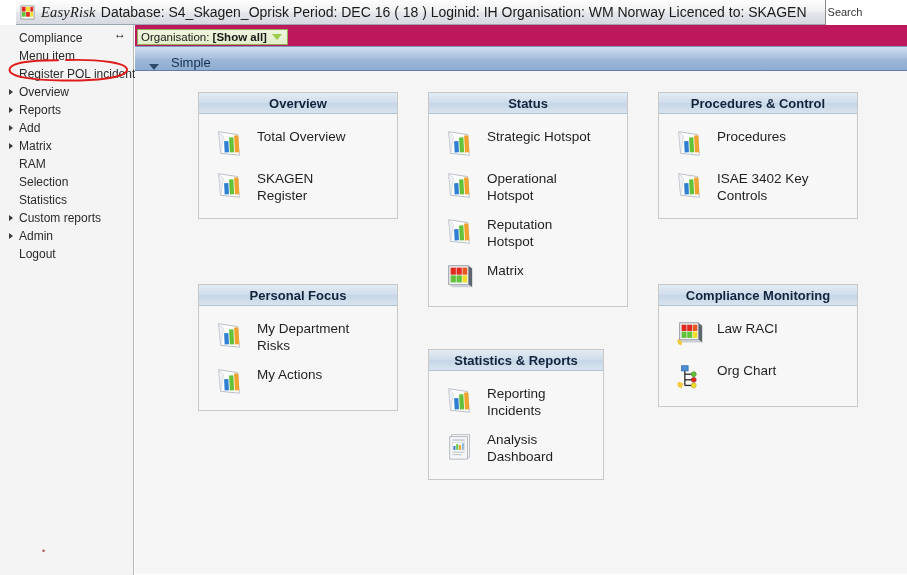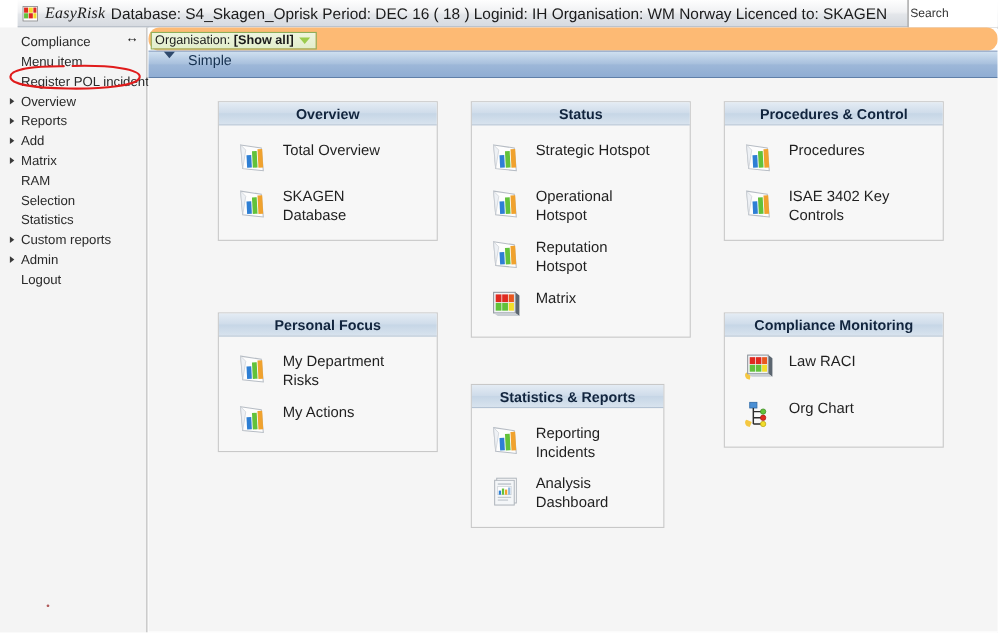--- a/index.html
+++ b/index.html
@@ -120,24 +120,23 @@
   
   .content {
     position: absolute;
     left: 135px; top: 25px;
     width: 772px; height: 550px;
     background: #ffffff;
   }
   .tabstrip {
     position: relative;
     height: 21px;
-    background: #fdba74;
+    background: #be185d;
     padding-left: 2px;
     padding-top: 4px;
-    border-radius: 10px;
   }
   .org-tab {
     display: inline-block;
     position: relative;
     height: 16px;
     background: linear-gradient(to bottom, #eef5df 0%, #e2eecb 100%);
     border: 1px solid #8fae5a;
     font-size: 11.5px;
     color: #1a1a1a;
     line-height: 14px;
@@ -153,21 +152,21 @@
     border-left: 5px solid transparent;
     border-right: 5px solid transparent;
     border-top: 6px solid #9ccc4d;
   }
   .simplebar {
     position: relative;
     height: 25px;
     background: linear-gradient(to bottom, #cfe0f0 0%, #a8c0dd 48%, #9db7d8 52%, #8fadd3 100%);
     border-top: 1px solid #7e98bd;
     border-bottom: 1px solid #5f7fa8;
-    display: flex; align-items: flex-start;
+    display: flex; align-items: flex-end;
   }
   .simplebar .tri {
     margin-left: 14px;
     width: 0; height: 0;
     border-left: 5px solid transparent;
     border-right: 5px solid transparent;
     border-top: 6px solid #2f4a6d;
   }
   .simplebar .lbl {
     margin-left: 12px;
@@ -332,21 +331,21 @@
           <div class="tile">
             <svg class="ico" viewBox="0 0 32 32">
               <path d="M4 4 L24 7 L26 29 L6 27 Z" fill="#fdfdfd" stroke="#b6bcc4" stroke-width="1"></path>
               <path d="M4 4 L9 9 L6 27 Z" fill="#eef1f5" stroke="#c3c8ce" stroke-width="0.6"></path>
               <rect x="10" y="14" width="4.6" height="12" fill="#2e7fd4" transform="rotate(-3 12 20)"></rect>
               <rect x="15.4" y="10" width="4.6" height="16" fill="#62c23a" transform="rotate(-3 17 18)"></rect>
               <rect x="20.8" y="8" width="4.6" height="18" fill="#f0a22e" transform="rotate(-3 23 17)"></rect>
             </svg>
             <span class="txt">
               <span>SKAGEN</span>
-              <span>Database</span>
+              <span>Register</span>
             </span>
           </div>
         </div>
       </div>
 
       <div class="panel" style="left:63px; top:213px; width:200px;">
         <div class="panel-header">Personal Focus</div>
         <div class="panel-body">
           <div class="tile">
             <svg class="ico" viewBox="0 0 32 32">

